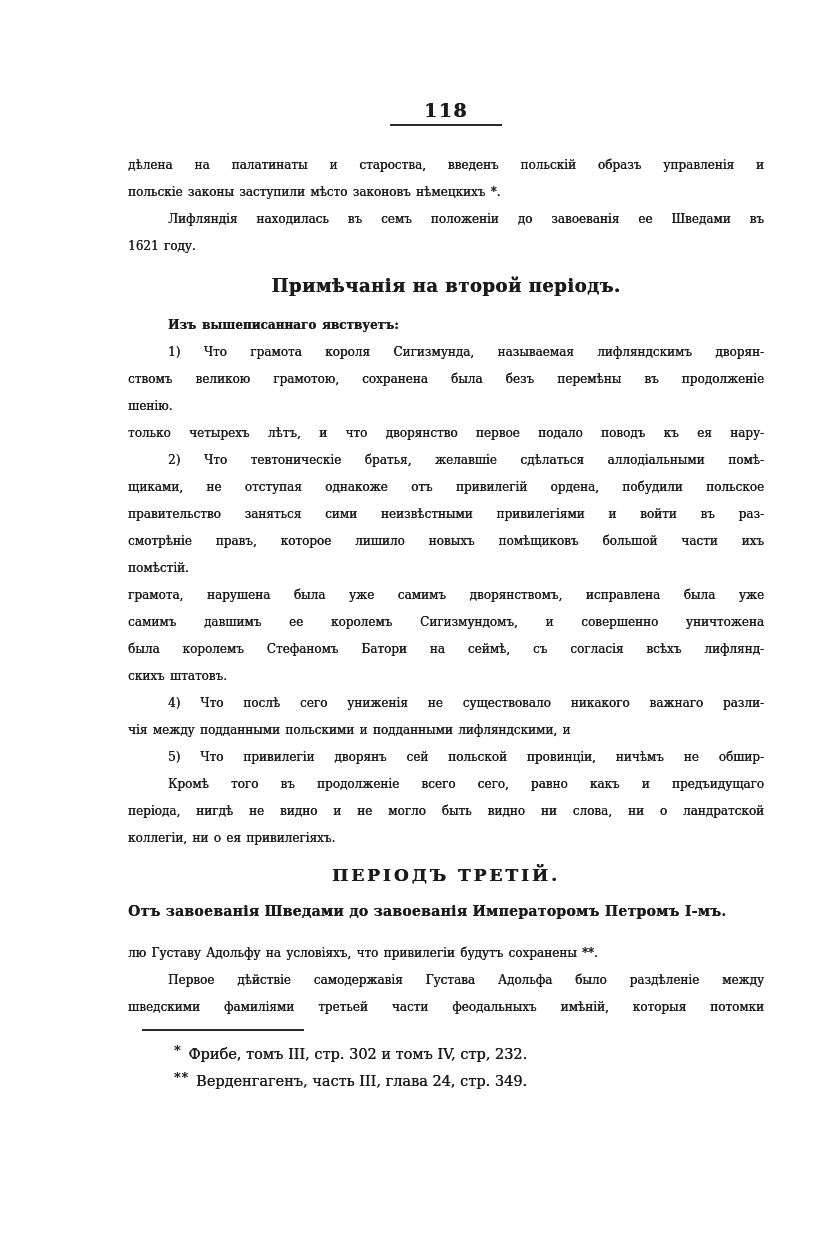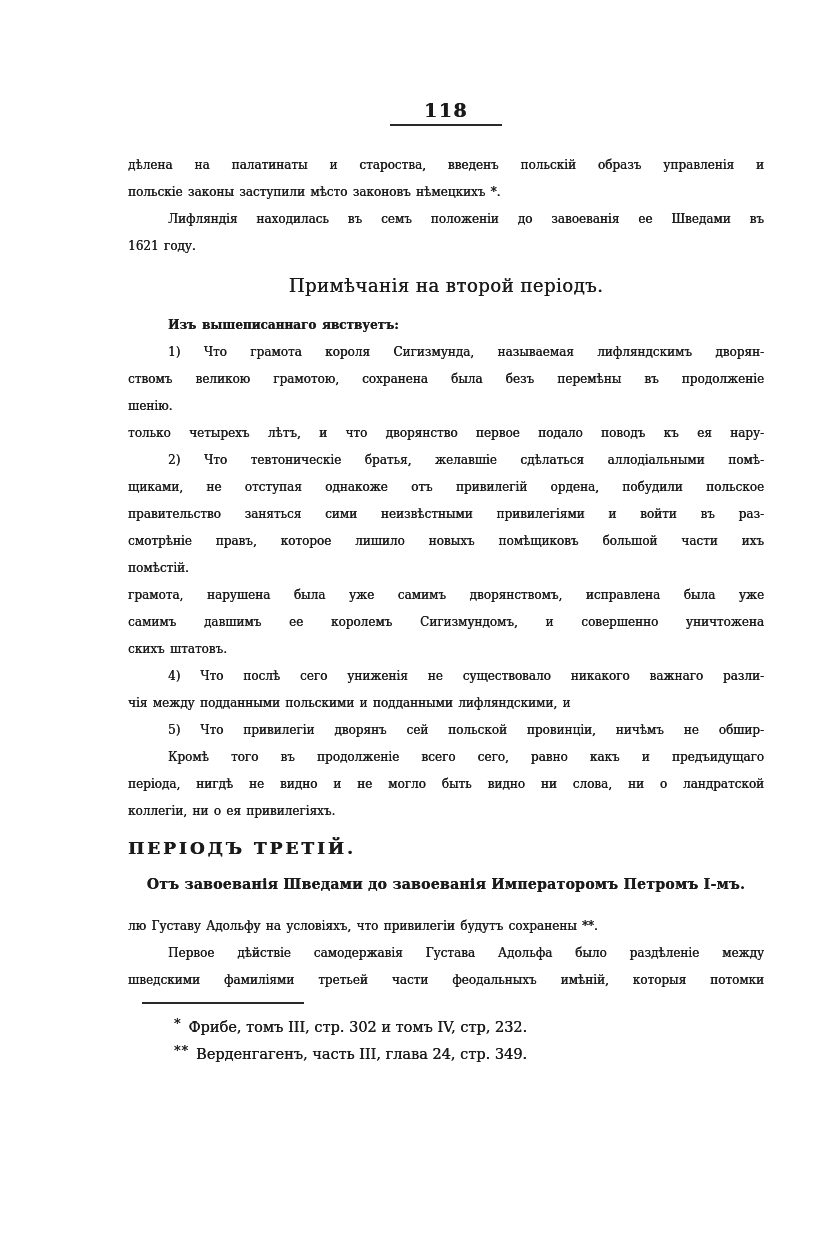--- a/index.html
+++ b/index.html
@@ -43,37 +43,38 @@
     word-spacing: 1.5px;
     text-shadow: 0.35px 0 0 currentColor;
   }
   .ln.last { text-align: left; text-align-last: left; }
   .ln.ind { text-indent: 40px; }
   .para-first { margin-top: 26px; }
   .notes-heading {
     margin-top: 14px;
     text-align: center;
     font-size: 18px;
-    font-weight: normal;
+    font-weight: bold;
     line-height: 24px;
     letter-spacing: 0.5px;
     text-shadow: 0.4px 0 0 currentColor;
   }
   .after-heading { margin-top: 14px; font-weight: bold; }
   .period-heading {
     margin-top: 12px;
+    text-align: center;
     font-size: 17px;
     font-weight: bold;
     letter-spacing: 3px;
     line-height: 22px;
     text-shadow: 0.4px 0 0 currentColor;
   }
   .period-subheading {
     margin-top: 16px;
-    text-align: center;
+    text-align: left;
     font-size: 14px;
     font-weight: bold;
     line-height: 18px;
     letter-spacing: 0.3px;
     text-shadow: 0.3px 0 0 currentColor;
   }
   .after-subheading { margin-top: 20px; }
   .footnote-rule {
     margin-top: 8px;
     margin-left: 14px;
@@ -131,20 +132,21 @@
       <div class="ln j ind">2) Что тевтоническіе братья, желавшіе сдѣлаться аллодіальными помѣ-</div>
       <div class="ln j">щиками, не отступая однакоже отъ привилегій ордена, побудили польское</div>
       <div class="ln j">правительство заняться сими неизвѣстными привилегіями и войти въ раз-</div>
       <div class="ln j">смотрѣніе правъ, которое лишило новыхъ помѣщиковъ большой части ихъ</div>
       <div class="ln last">помѣстій.</div>
     </div>
 
     <div>
       <div class="ln j">грамота, нарушена была уже самимъ дворянствомъ, исправлена была уже</div>
       <div class="ln j">самимъ давшимъ ее королемъ Сигизмундомъ, и совершенно уничтожена</div>
+      <div class="ln j">была королемъ Стефаномъ Батори на сеймѣ, съ согласія всѣхъ лифлянд-</div>
       <div class="ln last">скихъ штатовъ.</div>
     </div>
 
     <div>
       <div class="ln j ind">4) Что послѣ сего униженія не существовало никакого важнаго разли-</div>
       <div class="ln last">чія между подданными польскими и подданными лифляндскими, и</div>
     </div>
 
     <div>
       <div class="ln j ind">5) Что привилегіи дворянъ сей польской провинціи, ничѣмъ не обшир-</div>

